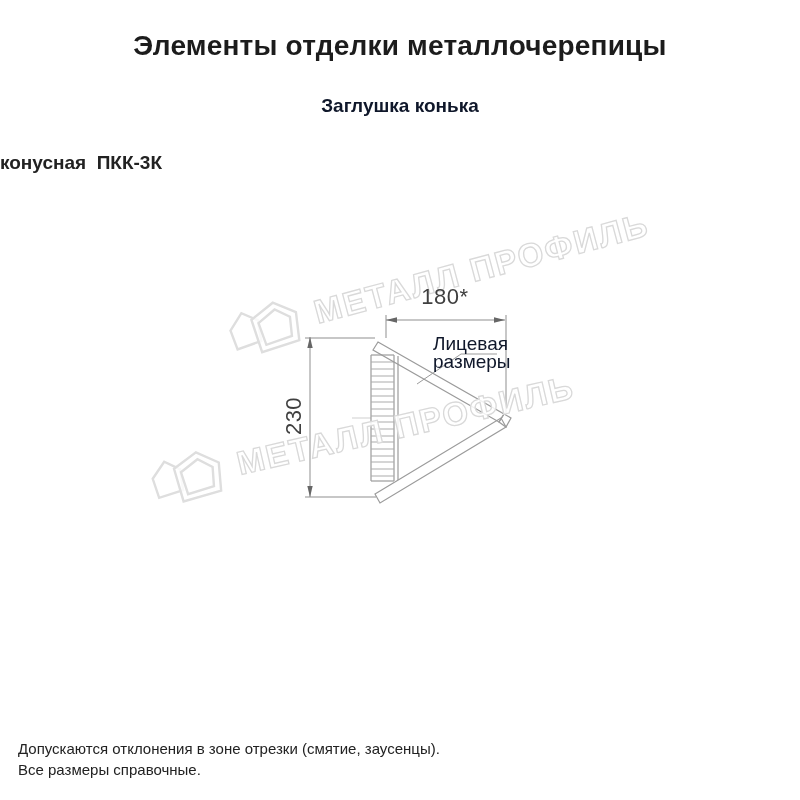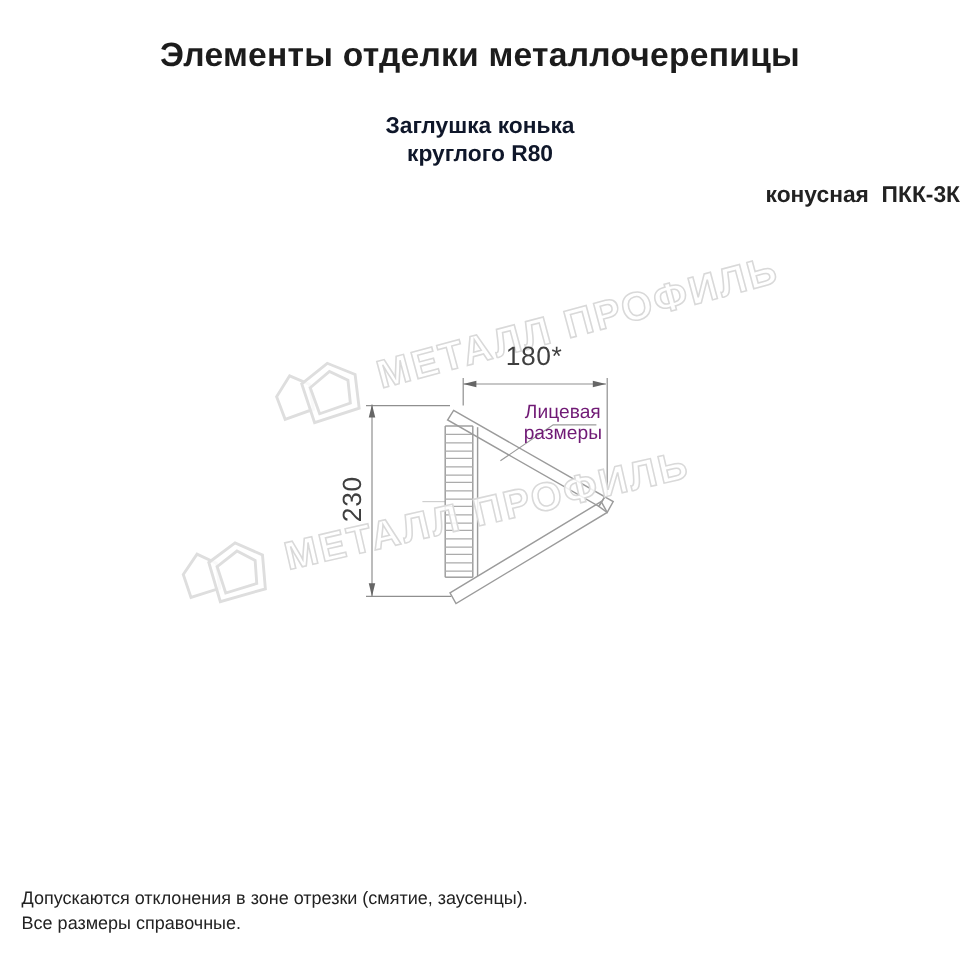--- a/index.html
+++ b/index.html
@@ -12,21 +12,21 @@
     position:absolute; left:0; right:0; top:30px; text-align:center;
     font-size:28px; font-weight:700; color:#1c1c1c; letter-spacing:0.2px;
   }
   .subtitle {
     position:absolute; left:0; right:0; text-align:center;
     font-size:19px; font-weight:700; color:#0f172a;
   }
   .subtitle.line1 { top:95px; }
   .subtitle.line2 { top:118px; }
   .product-name {
-    position:absolute; left:0; right:0; top:152px; text-align:right;
+    position:absolute; left:0; right:0; top:152px; text-align:left;
     font-size:19px; font-weight:700; color:#222222; white-space:pre;
   }
   .drawing-svg { position:absolute; left:0; top:0; z-index:1; }
   .watermark {
     position:absolute; z-index:2; display:flex; align-items:center; gap:10px;
     transform-origin:0 50%; pointer-events:none;
   }
   .watermark .wm-text {
     font-size:33px; font-weight:700; letter-spacing:2px; white-space:pre;
     color:rgba(255,255,255,0.85);
@@ -35,33 +35,32 @@
   .wm-top { left:226px; top:308px; transform:rotate(-15deg); }
   .wm-mid { left:148px; top:456px; transform:rotate(-13deg); }
   .dim-label {
     position:absolute; z-index:3; color:#3f3f3f; font-size:22px;
     text-align:center; letter-spacing:0.5px;
   }
   .dim-width { left:403px; top:284px; width:84px; }
   .dim-height { left:274px; top:401px; width:44px; height:30px; transform:rotate(-90deg); }
   .face-label {
     position:absolute; z-index:3; left:433px; top:335px; width:72px;
-    font-size:16px; line-height:18px; color:#701a75; text-align:center;
+    font-size:19px; line-height:18px; color:#0f172a; text-align:center;
   }
   .notes { position:absolute; left:18px; top:738px; z-index:3; }
   .note-line { font-size:15px; line-height:21px; color:#222222; }
 </style>
 </head>
 <body>
 
 <div class="canvas">
 
   <div class="page-title">Элементы отделки металлочерепицы</div>
   <div class="subtitle line1">Заглушка конька</div>
-  <div class="subtitle line2">круглого R80</div>
   <div class="product-name">конусная  ПКК-3К</div>
 
   <svg class="drawing-svg" width="800" height="800" viewBox="0 0 800 800" fill="none">
 
     <g>
       <path d="M352 418 H371" stroke="#cfcfcf" stroke-width="1"></path>
     </g>
 
     <g stroke="#9b9b9b" stroke-width="1.2">
       <path d="M371 355 V481"></path>

